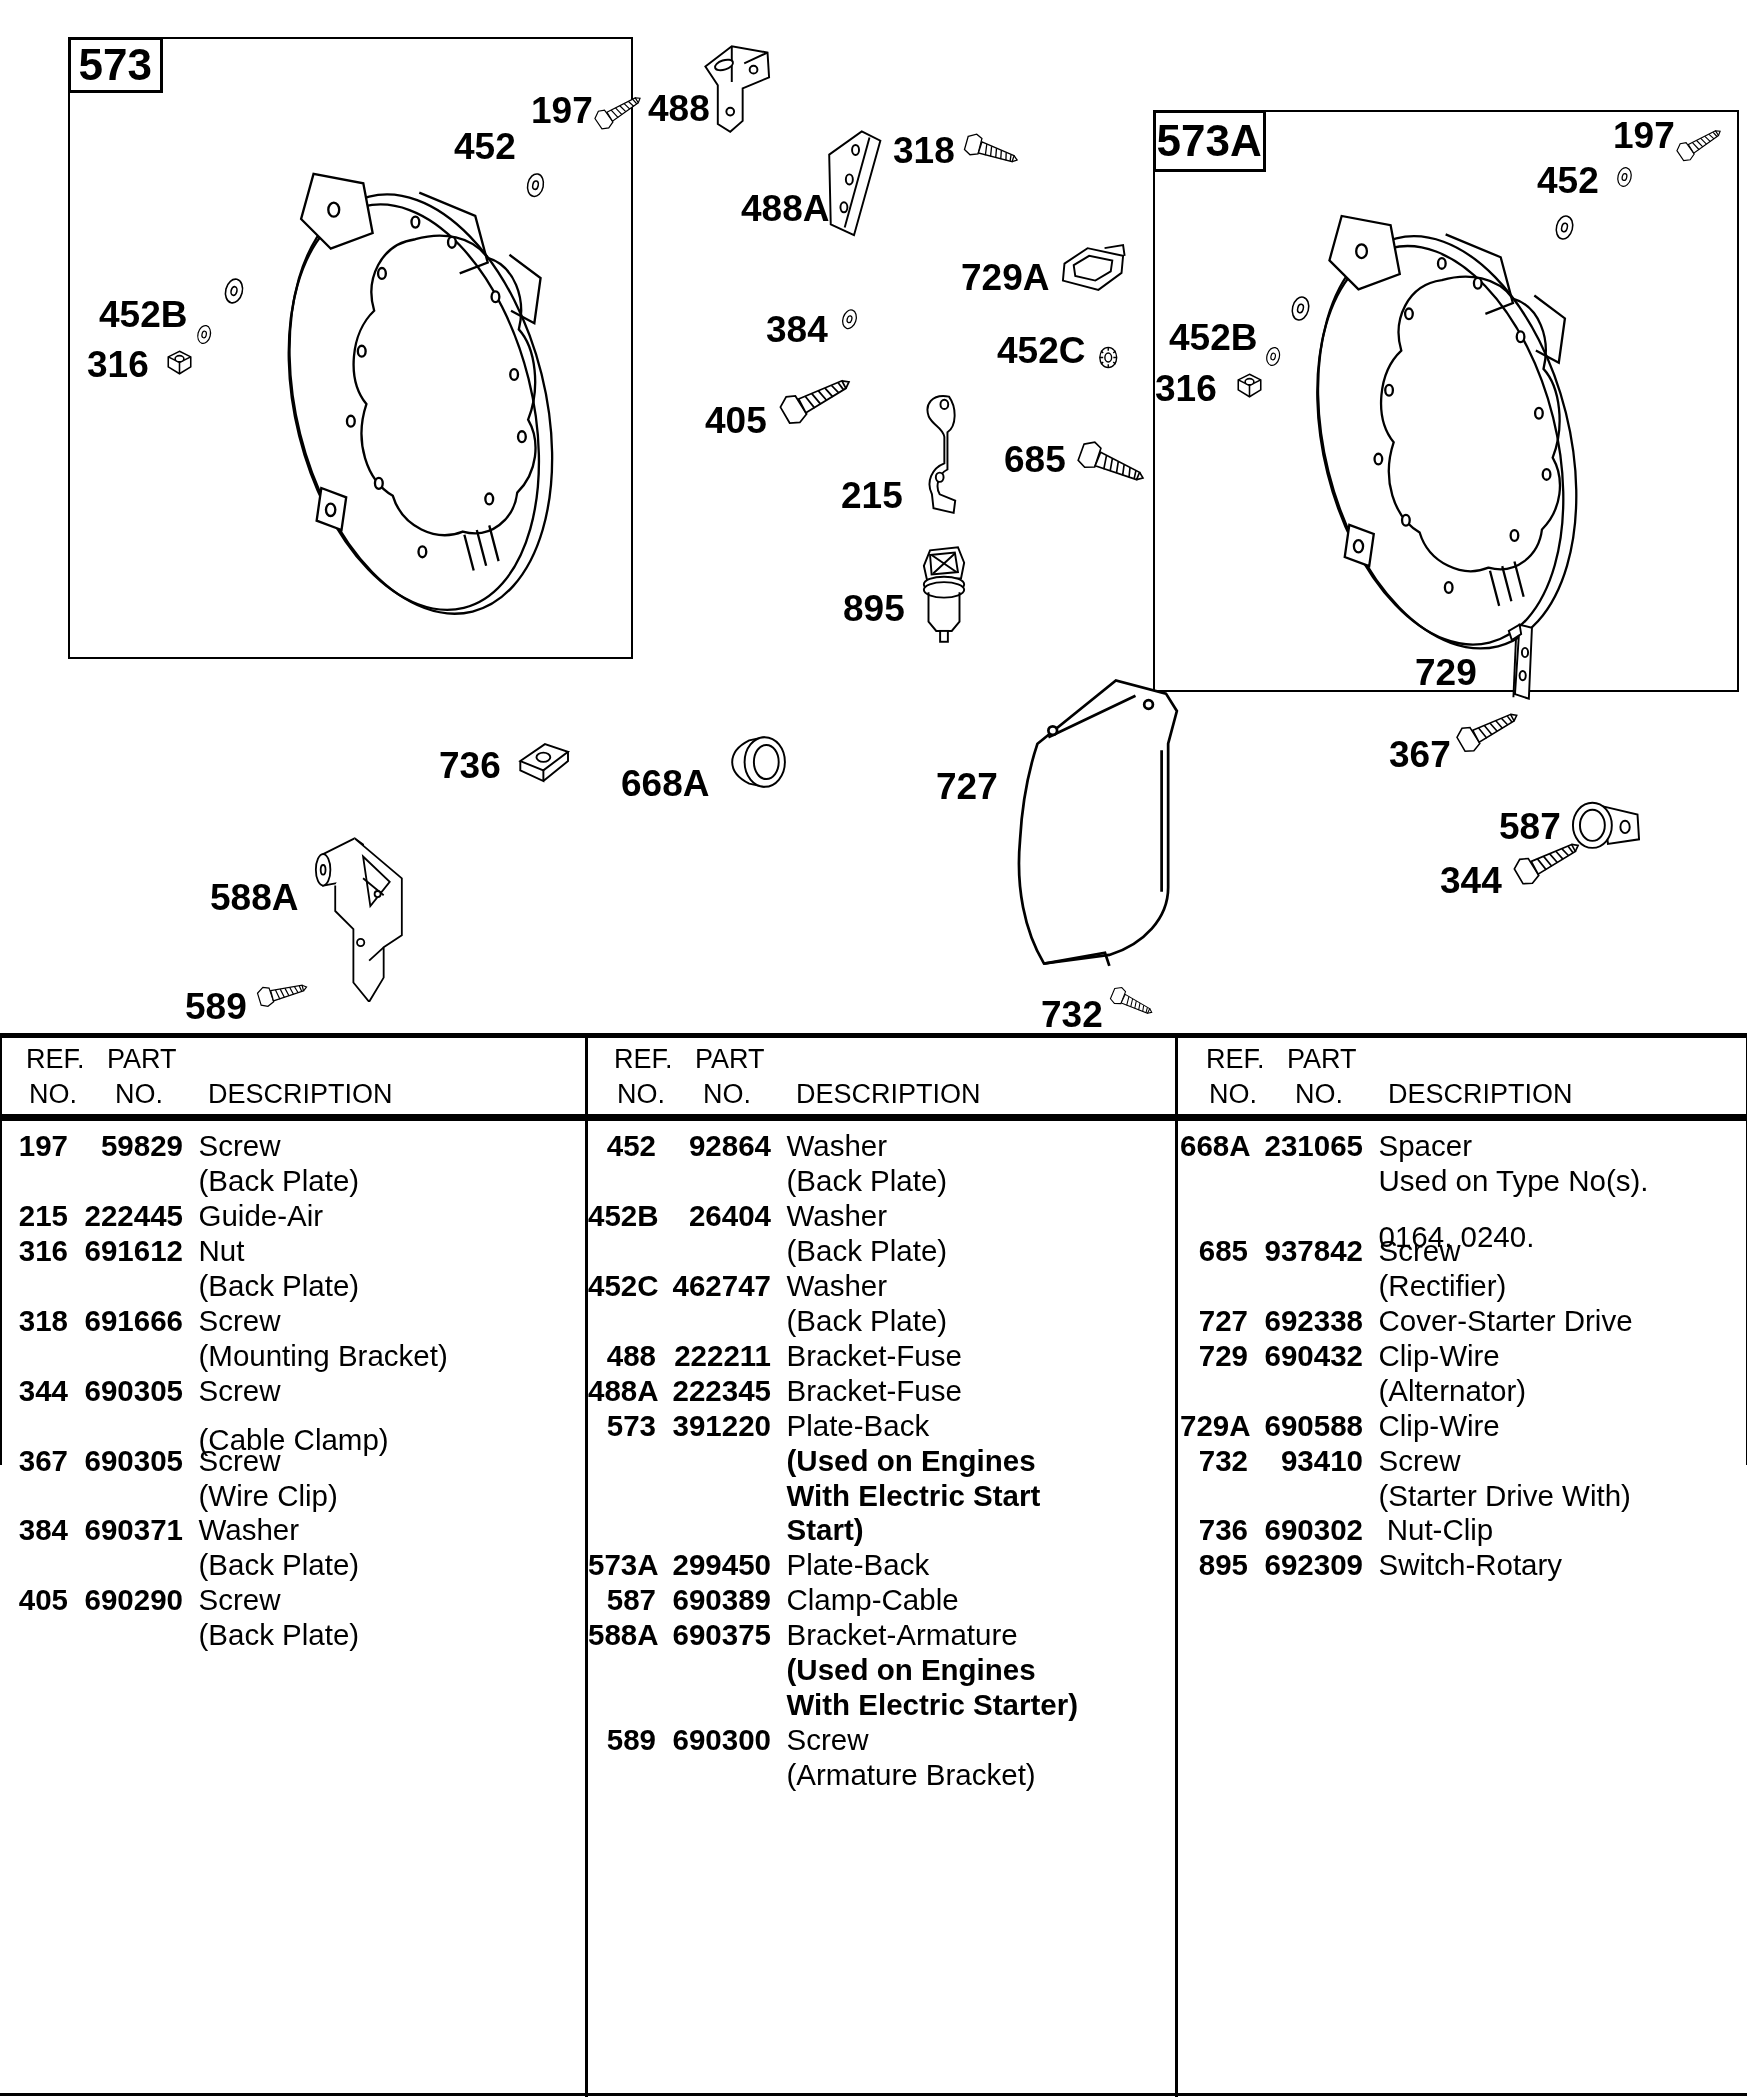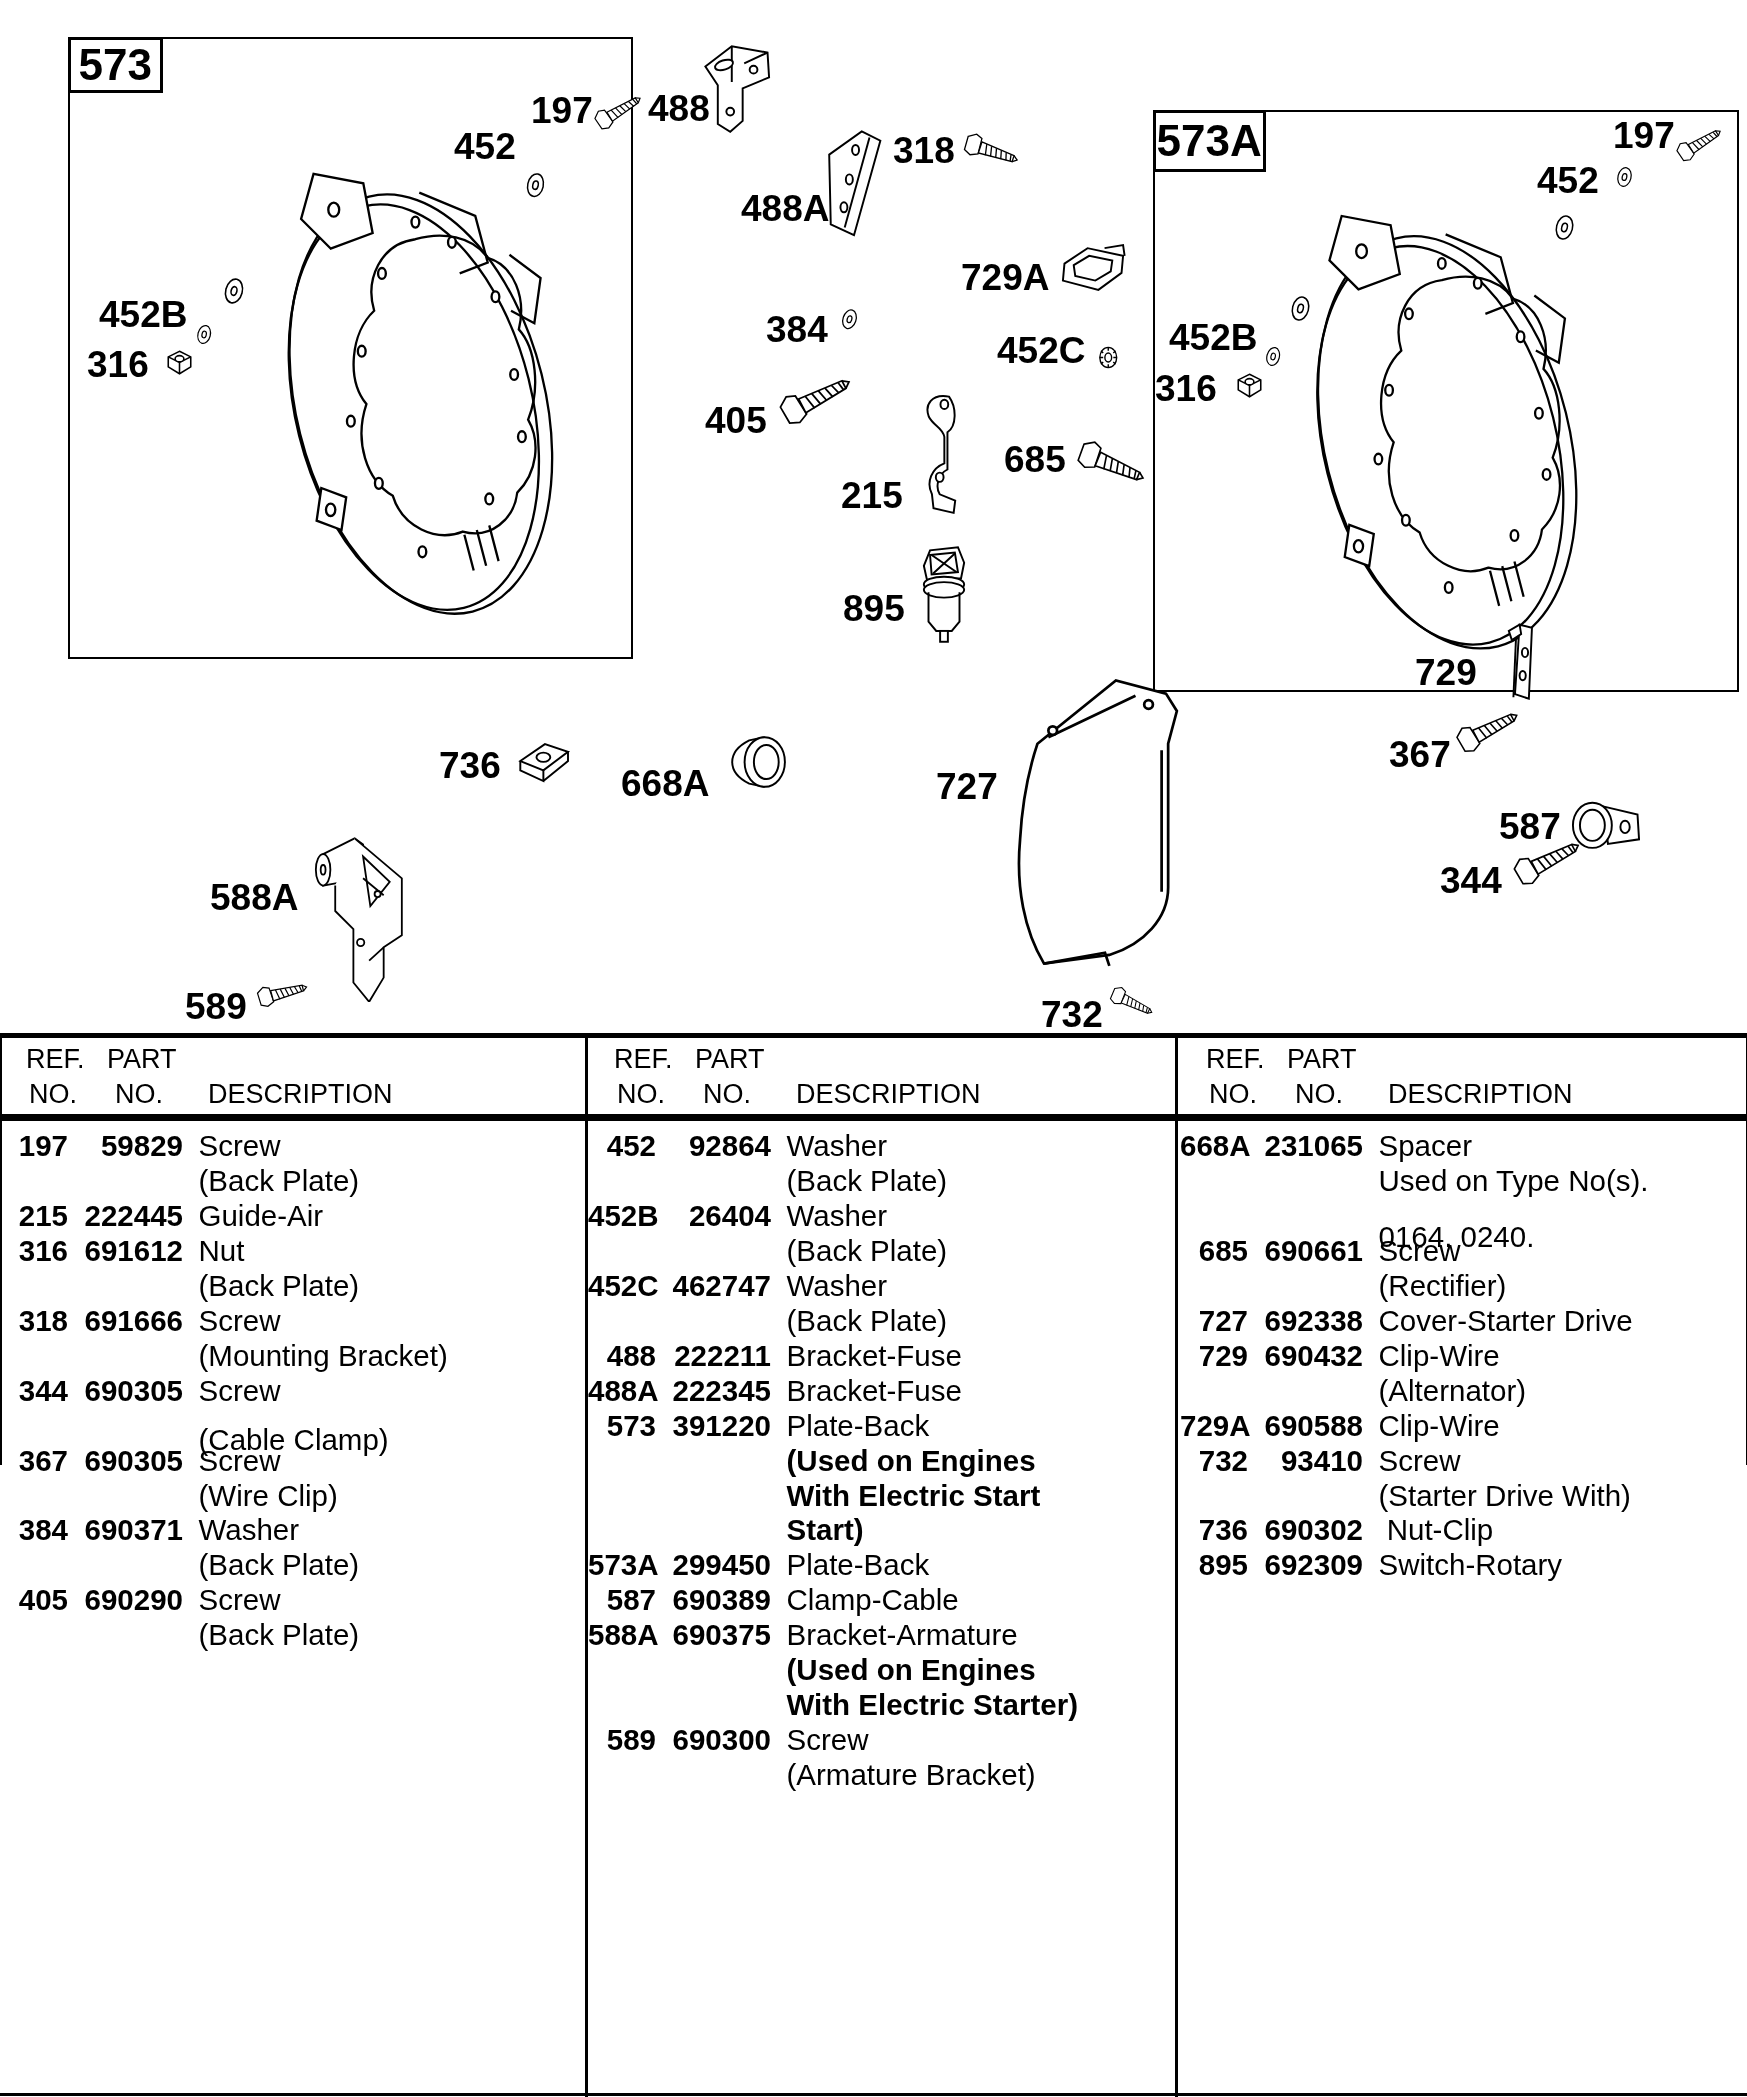--- a/index.html
+++ b/index.html
@@ -342,21 +342,21 @@
       <div class="trow" style="left: 588px; top: 1722px;"><span class="tr-ref">589</span><span class="tr-part">690300</span><span class="tr-desc">Screw</span></div>
       <div class="trow" style="left: 588px; top: 1757px;"><span class="tr-ref"></span><span class="tr-part"></span><span class="tr-desc">(Armature Bracket)</span></div>
       <div class="hdr" style="left: 1206px; top: 1046px;">REF.</div>
       <div class="hdr" style="left: 1209px; top: 1081px;">NO.</div>
       <div class="hdr" style="left: 1287px; top: 1046px;">PART</div>
       <div class="hdr" style="left: 1295px; top: 1081px;">NO.</div>
       <div class="hdr" style="left: 1388px; top: 1081px;">DESCRIPTION</div>
       <div class="trow" style="left: 1180px; top: 1128px;"><span class="tr-ref">668A</span><span class="tr-part">231065</span><span class="tr-desc">Spacer</span></div>
       <div class="trow" style="left: 1180px; top: 1163px;"><span class="tr-ref"></span><span class="tr-part"></span><span class="tr-desc">Used on Type No(s).</span></div>
       <div class="trow" style="left: 1180px; top: 1219px;"><span class="tr-ref"></span><span class="tr-part"></span><span class="tr-desc">0164, 0240.</span></div>
-      <div class="trow" style="left: 1180px; top: 1233px;"><span class="tr-ref">685</span><span class="tr-part">690661</span><span class="tr-desc">Screw</span></div>
+      <div class="trow" style="left: 1180px; top: 1233px;"><span class="tr-ref">685</span><span class="tr-part">937842</span><span class="tr-desc">Screw</span></div>
       <div class="trow" style="left: 1180px; top: 1268px;"><span class="tr-ref"></span><span class="tr-part"></span><span class="tr-desc">(Rectifier)</span></div>
       <div class="trow" style="left: 1180px; top: 1303px;"><span class="tr-ref">727</span><span class="tr-part">692338</span><span class="tr-desc">Cover-Starter Drive</span></div>
       <div class="trow" style="left: 1180px; top: 1338px;"><span class="tr-ref">729</span><span class="tr-part">690432</span><span class="tr-desc">Clip-Wire</span></div>
       <div class="trow" style="left: 1180px; top: 1373px;"><span class="tr-ref"></span><span class="tr-part"></span><span class="tr-desc">(Alternator)</span></div>
       <div class="trow" style="left: 1180px; top: 1408px;"><span class="tr-ref">729A</span><span class="tr-part">690588</span><span class="tr-desc">Clip-Wire</span></div>
       <div class="trow" style="left: 1180px; top: 1443px;"><span class="tr-ref">732</span><span class="tr-part">93410</span><span class="tr-desc">Screw</span></div>
       <div class="trow" style="left: 1180px; top: 1478px;"><span class="tr-ref"></span><span class="tr-part"></span><span class="tr-desc">(Starter Drive With)</span></div>
       <div class="trow" style="left: 1180px; top: 1512px;"><span class="tr-ref">736</span><span class="tr-part">690302</span><span class="tr-desc"> Nut-Clip</span></div>
       <div class="trow" style="left: 1180px; top: 1547px;"><span class="tr-ref">895</span><span class="tr-part">692309</span><span class="tr-desc">Switch-Rotary</span></div>
     </div>

